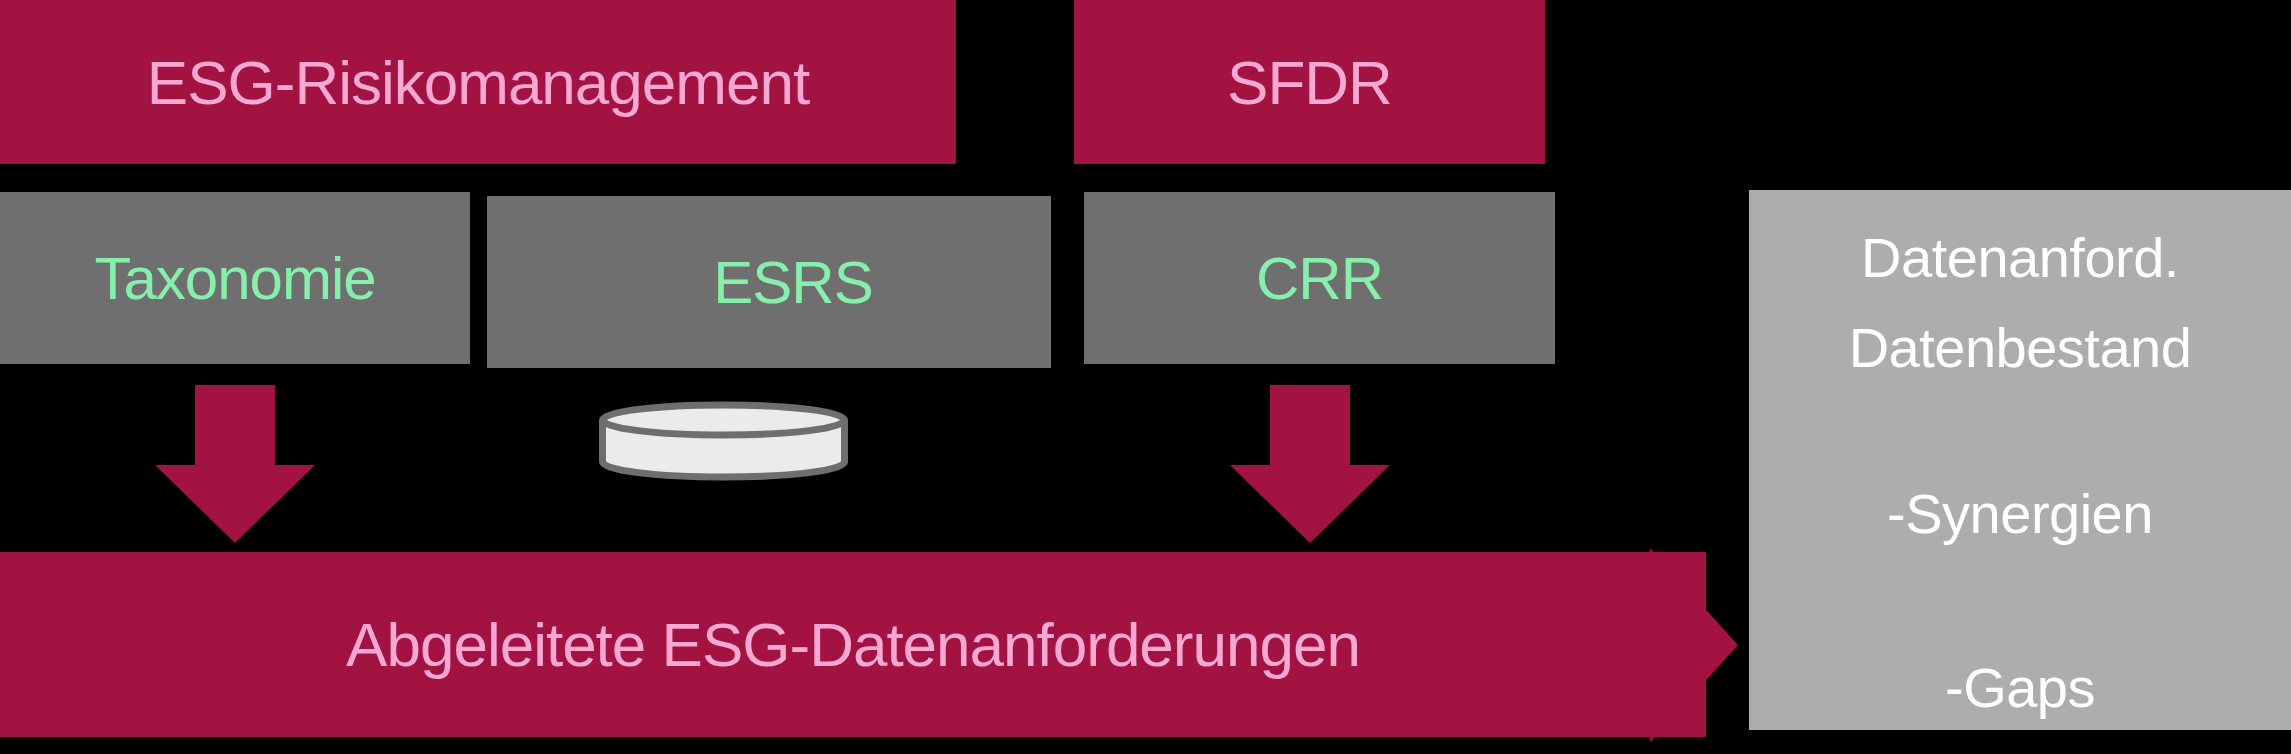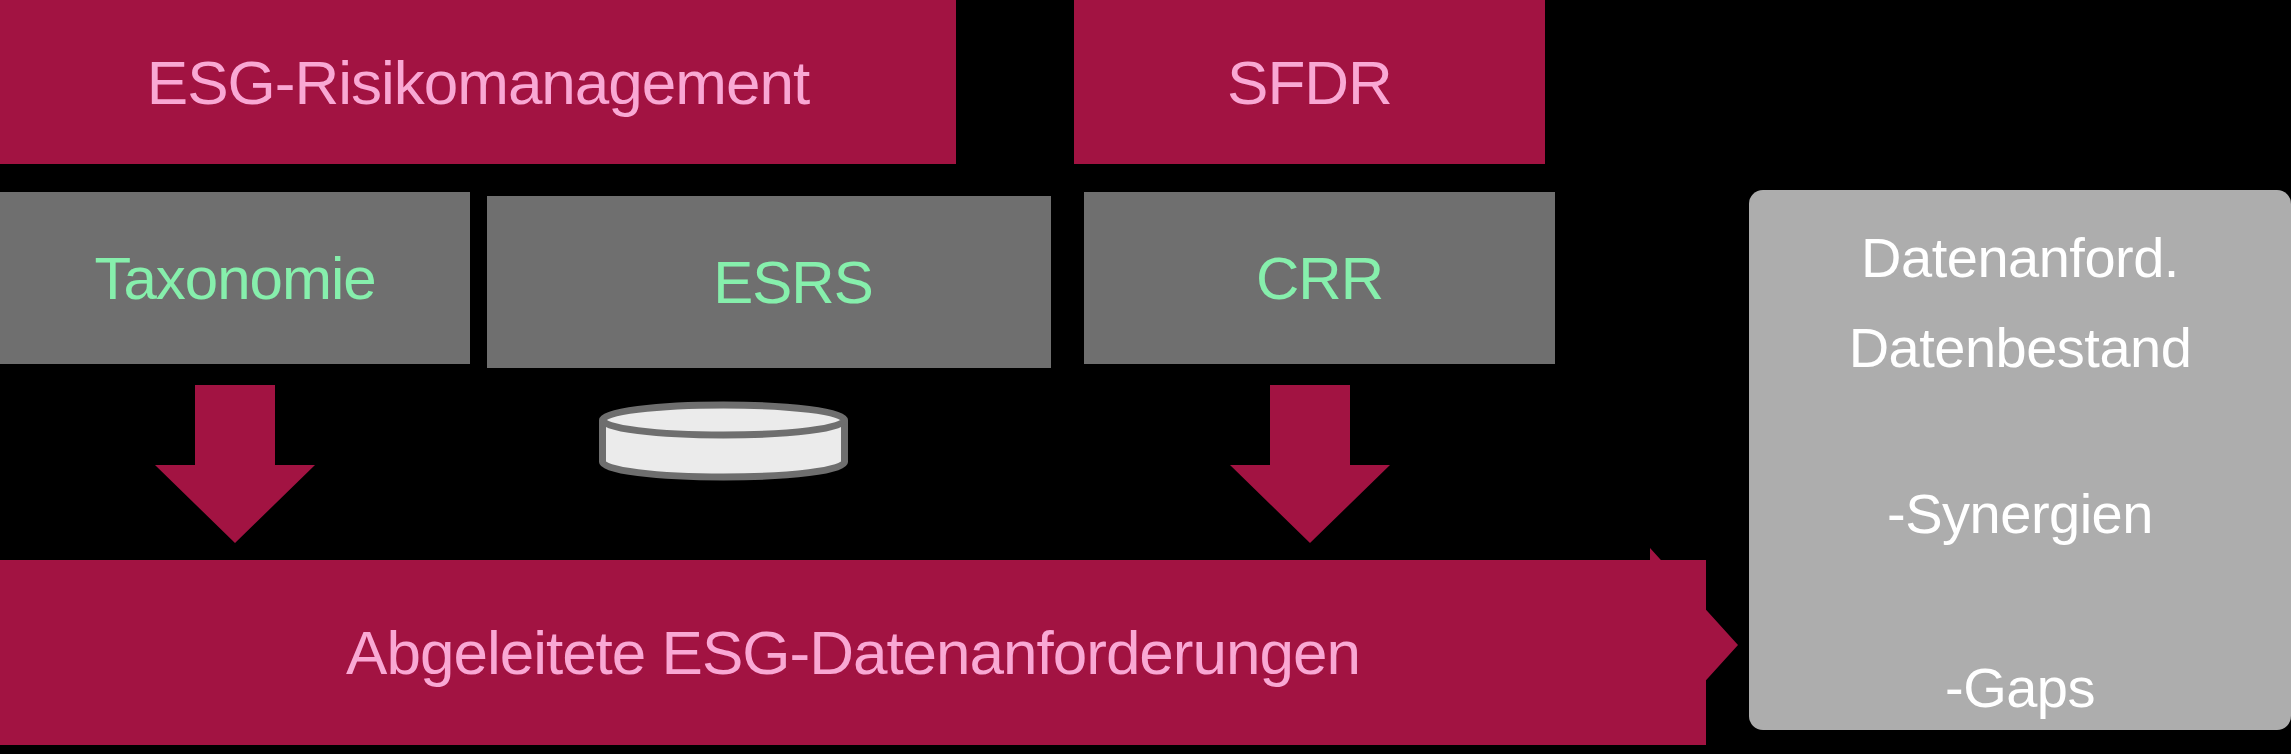--- a/index.html
+++ b/index.html
@@ -52,28 +52,27 @@
   
   .arrow-down-1 { position: absolute; left: 155px;  top: 385px; width: 160px; height: 158px; }
   .arrow-down-2 { position: absolute; left: 1230px; top: 385px; width: 160px; height: 158px; }
   .cylinder     { position: absolute; left: 599px;  top: 398px; width: 249px; height: 88px; }
   .arrow-right  { position: absolute; left: 1560px; top: 548px; width: 178px; height: 194px; }
 
   .arrow-fill { fill: #A21342; }
   .cyl-shape  { fill: #EBEBEB; stroke: #6E6E6E; stroke-width: 7; }
 
   
-  .box-derived { left: 0; top: 552px; width: 1706px; height: 185px; margin-top: 8px; }
+  .box-derived { left: 0; top: 552px; width: 1706px; height: 185px; }
 
   
   .box-result {
     left: 1749px; top: 190px; width: 542px; height: 540px;
     background: #ADADAD;
     display: block;
-    border-radius: 14px;
   }
   .result-line {
     font-size: 56px;
     letter-spacing: -0.5px;
     line-height: 90px;
     height: 90px;
     text-align: center;
     color: #FFFFFF;
     white-space: nowrap;
   }

